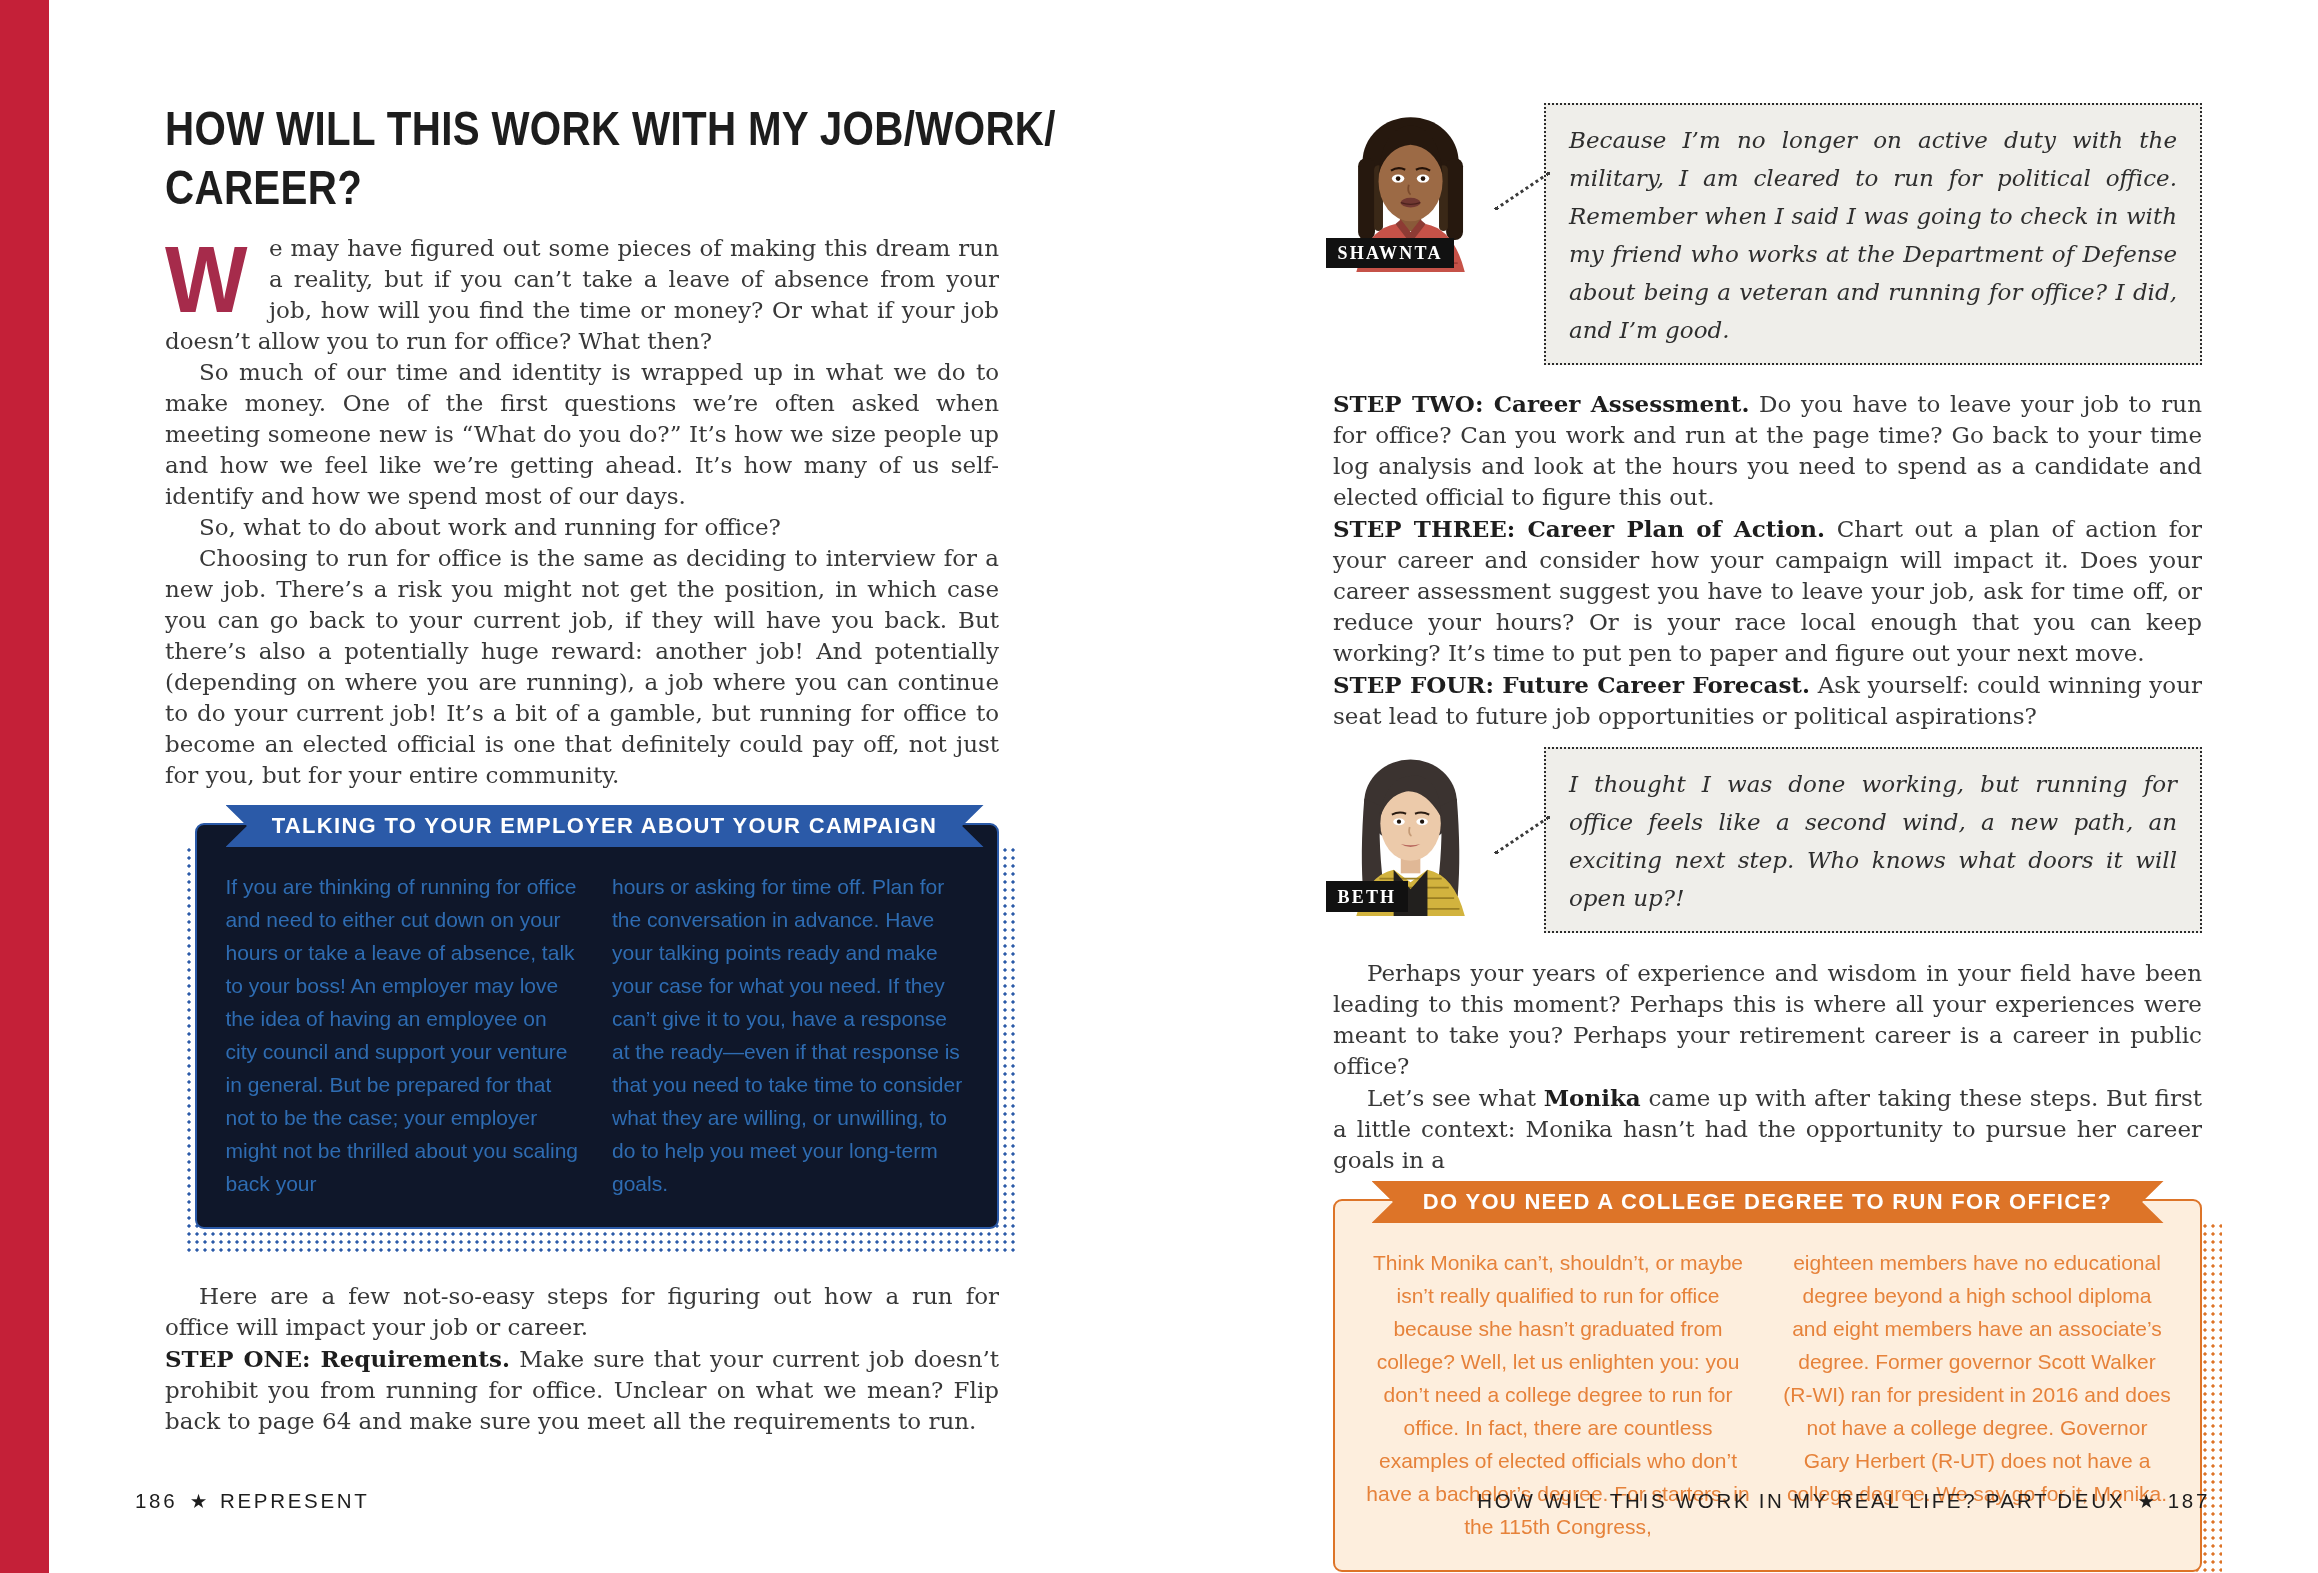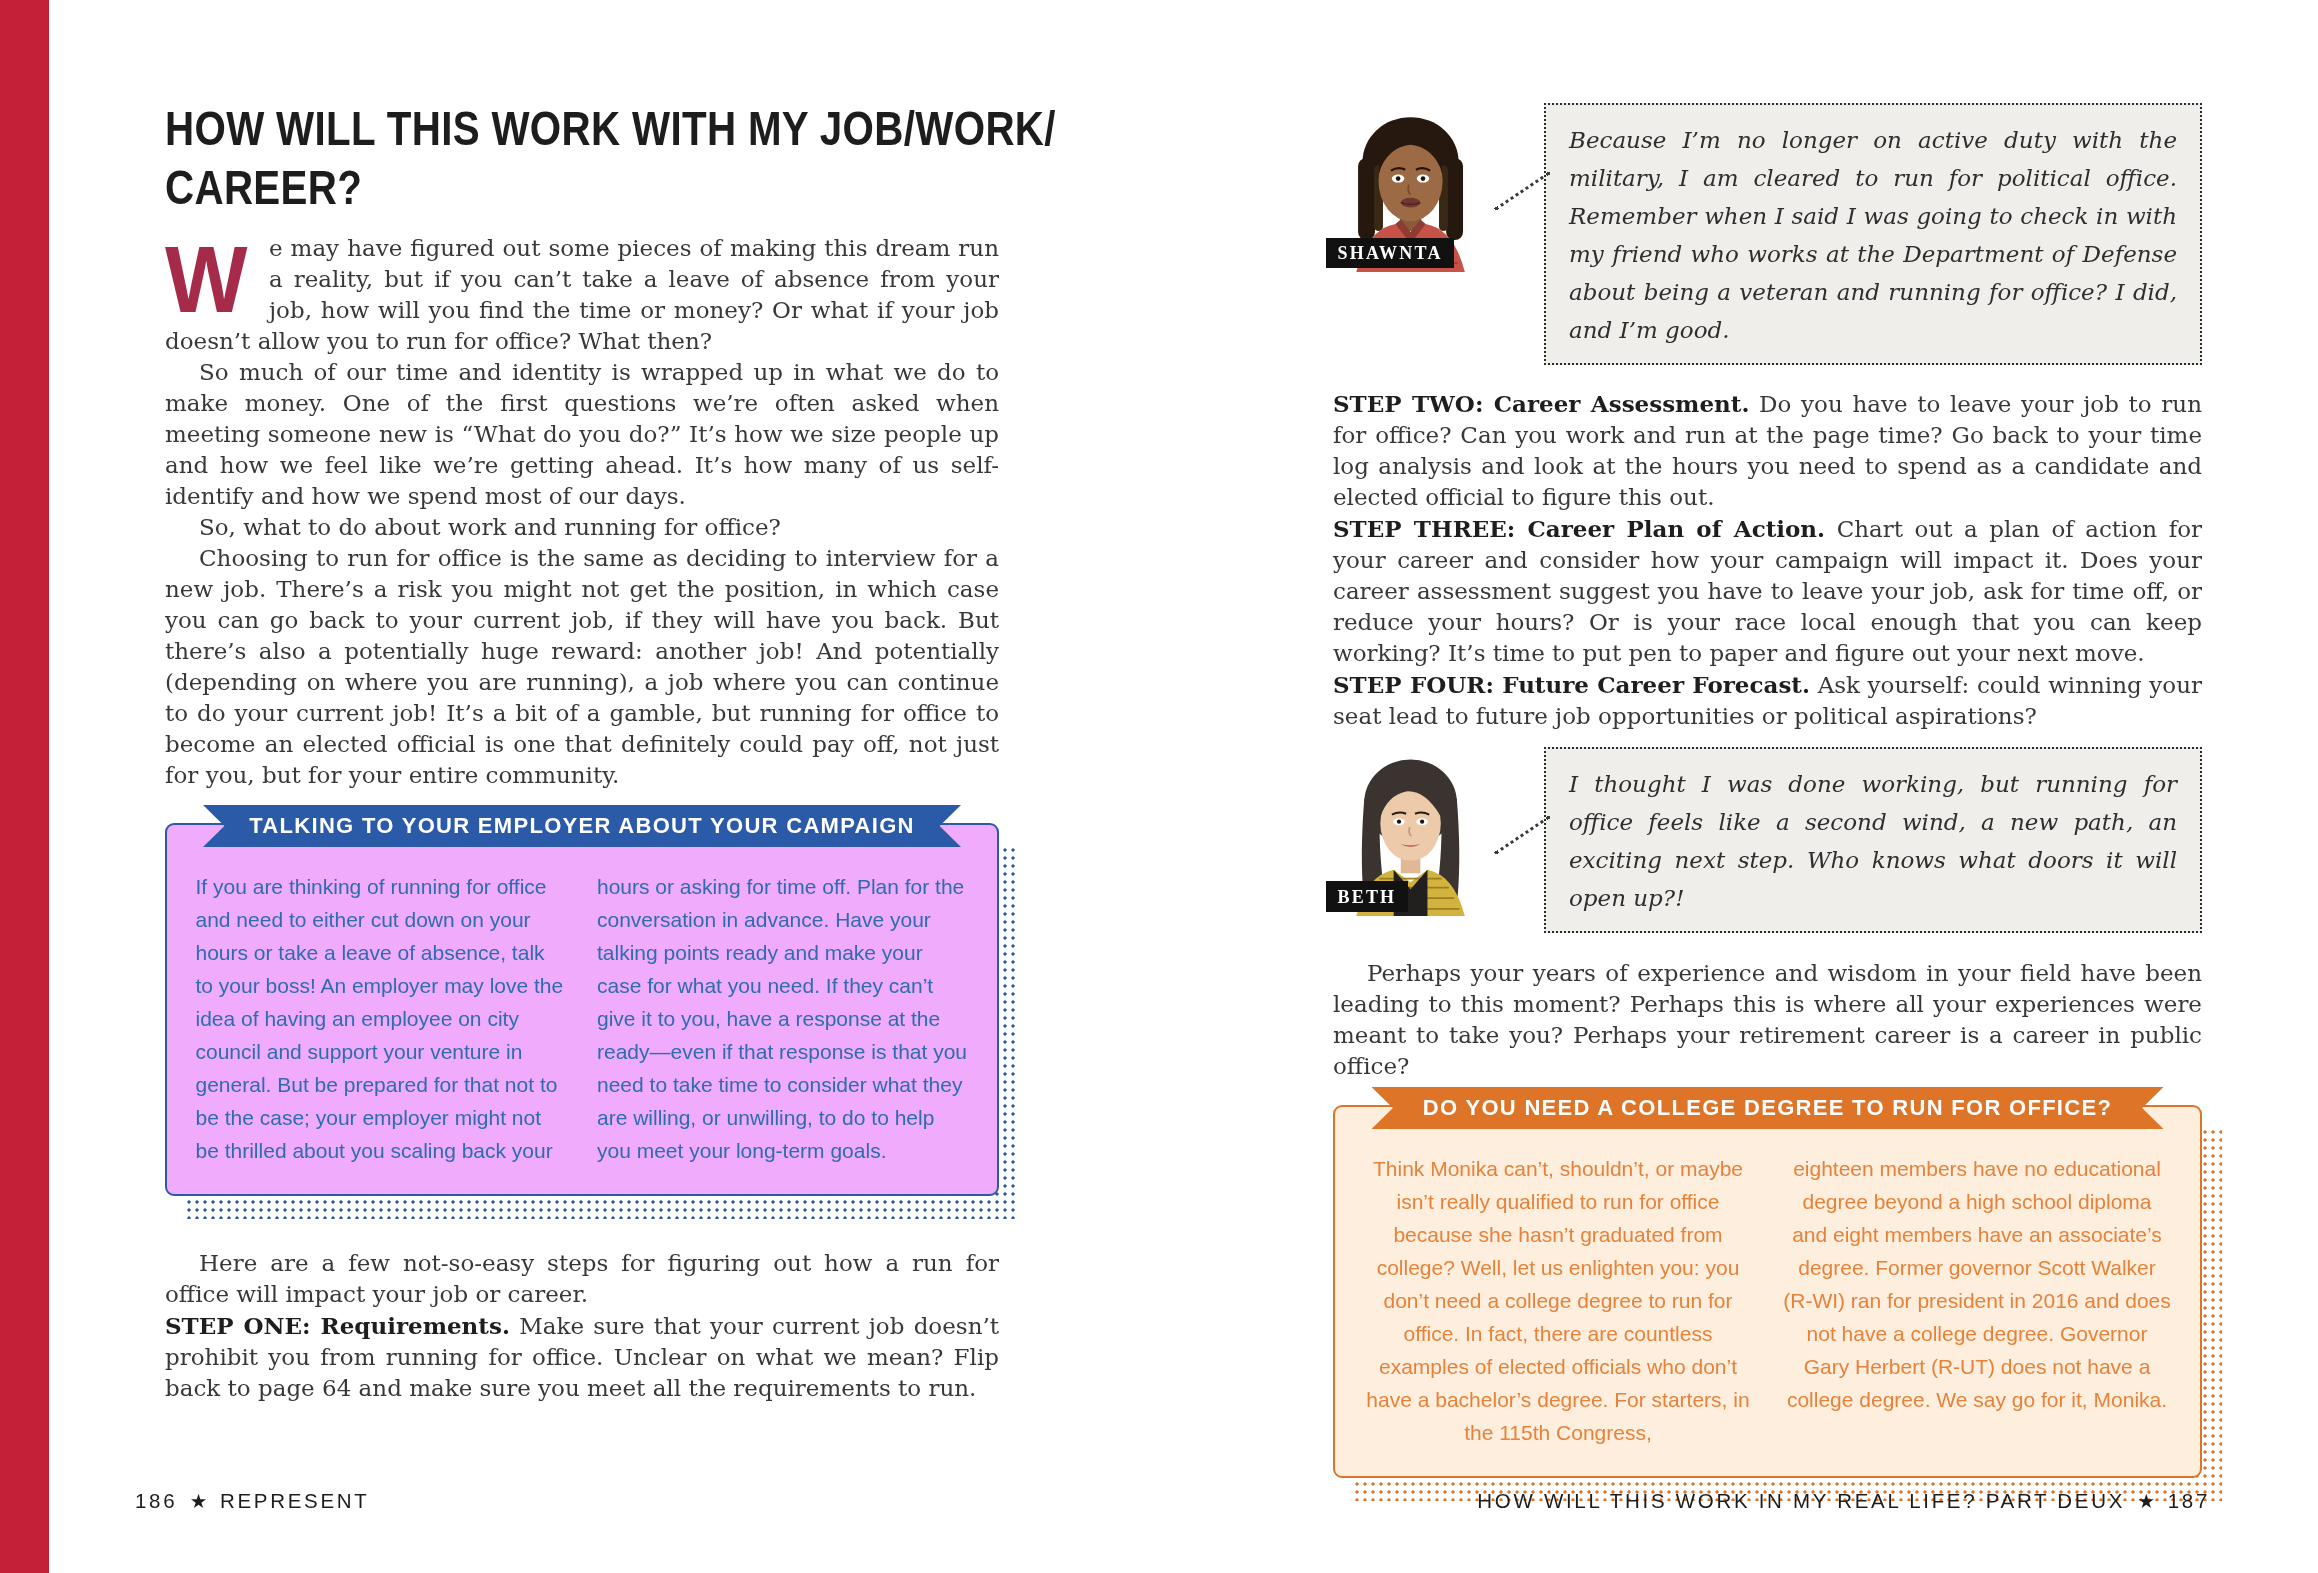--- a/index.html
+++ b/index.html
@@ -27,21 +27,21 @@
   .step-label { font-weight:700; color:#1e1e1e; }
   .dropcap { float:left; font-family:"Liberation Sans", sans-serif; font-weight:900;
     font-size:95px; line-height:0.88; color:#a62b4b; margin:5.4px 14.3px 0 0; transform:scaleX(0.92); transform-origin:left top; }
 
   
   .callout-wrap { position:relative; margin-top:32px; }
   .dot-shadow { position:absolute; left:19.6px; top:23px; width:100%; height:100%;
     background-image:radial-gradient(circle, var(--dot) 1.5px, transparent 1.7px);
     background-size:8px 8px; }
   .callout { position:relative; border-radius:9px; padding:36px 28.5px 27px 28.5px; }
-  .callout.blue   { --dot:#2b5aa8; background:#f0abfc; border:2.7px solid #2b5aa8; }
+  .callout.blue   { --dot:#2b5aa8; background:#0f172a; border:2.7px solid #2b5aa8;margin-left:30px; }
   .callout.orange { --dot:#dd7428; background:#fdeedd; border:2.7px solid #dd7428; }
   .ribbon { position:relative; margin:-56px auto 23px auto; height:42px; line-height:42px;
     text-align:center; font-family:"Liberation Sans", sans-serif; font-weight:800;
     color:#ffffff; font-size:22px; letter-spacing:1.3px; white-space:nowrap;
     clip-path:polygon(0 0, 100% 0, calc(100% - 21.4px) 50%, 100% 100%, 0 100%, 21.4px 50%); }
   .ribbon.blue   { background:#2b5aa8; width:758px; }
   .ribbon.orange { background:#dd7428; width:792px; }
   .callout-cols { display:flex; gap:30px; }
   .callout-col { flex:1; font-family:"Liberation Sans", sans-serif; font-size:21px;
     line-height:33px; }
@@ -173,20 +173,23 @@
           <path d="M38,170 L136,170 M32,182 L142,182 M44,158 L130,158 M52,148 L122,148" stroke="#9a7f22" stroke-width="2" fill="none"></path>
           <path d="M68,138 L87,160 L106,138 L106,190 L68,190 Z" fill="#22201e"></path>
         </svg>
         <div class="name-plate">BETH</div>
       </div>
       <div class="connector"></div>
       <div class="bubble">I thought I was done working, but running for office feels like a second wind, a new path, an exciting next step. Who knows what doors it will open up?!</div>
     </div>
 
     <p class="body-p indent">Perhaps your years of experience and wisdom in your field have been leading to this moment? Perhaps this is where all your experiences were meant to take you? Perhaps your retirement career is a career in public office?</p>
+    <p class="body-p indent">
+      <span>Let’s see what </span><strong class="step-label">Monika</strong><span> came up with after taking these steps. But first a little context: Monika hasn’t had the opportunity to pursue her career goals in a</span>
+    </p>
 
     <div class="callout-wrap" style="margin-top:23px;">
       <div class="dot-shadow" style="--dot:#dd7428;"></div>
       <div class="callout orange">
         <div class="ribbon orange">DO YOU NEED A COLLEGE DEGREE TO RUN FOR OFFICE?</div>
         <div class="callout-cols">
           <div class="callout-col">Think Monika can’t, shouldn’t, or maybe isn’t really qualified to run for office because she hasn’t graduated from college? Well, let us enlighten you: you don’t need a college degree to run for office. In fact, there are countless examples of elected officials who don’t have a bachelor’s degree. For starters, in the 115th Congress,</div>
           <div class="callout-col">eighteen members have no educational degree beyond a high school diploma and eight members have an associate’s degree. Former governor Scott Walker (R-WI) ran for president in 2016 and does not have a college degree. Governor Gary Herbert (R-UT) does not have a college degree. We say go for it, Monika.</div>
         </div>
       </div>

